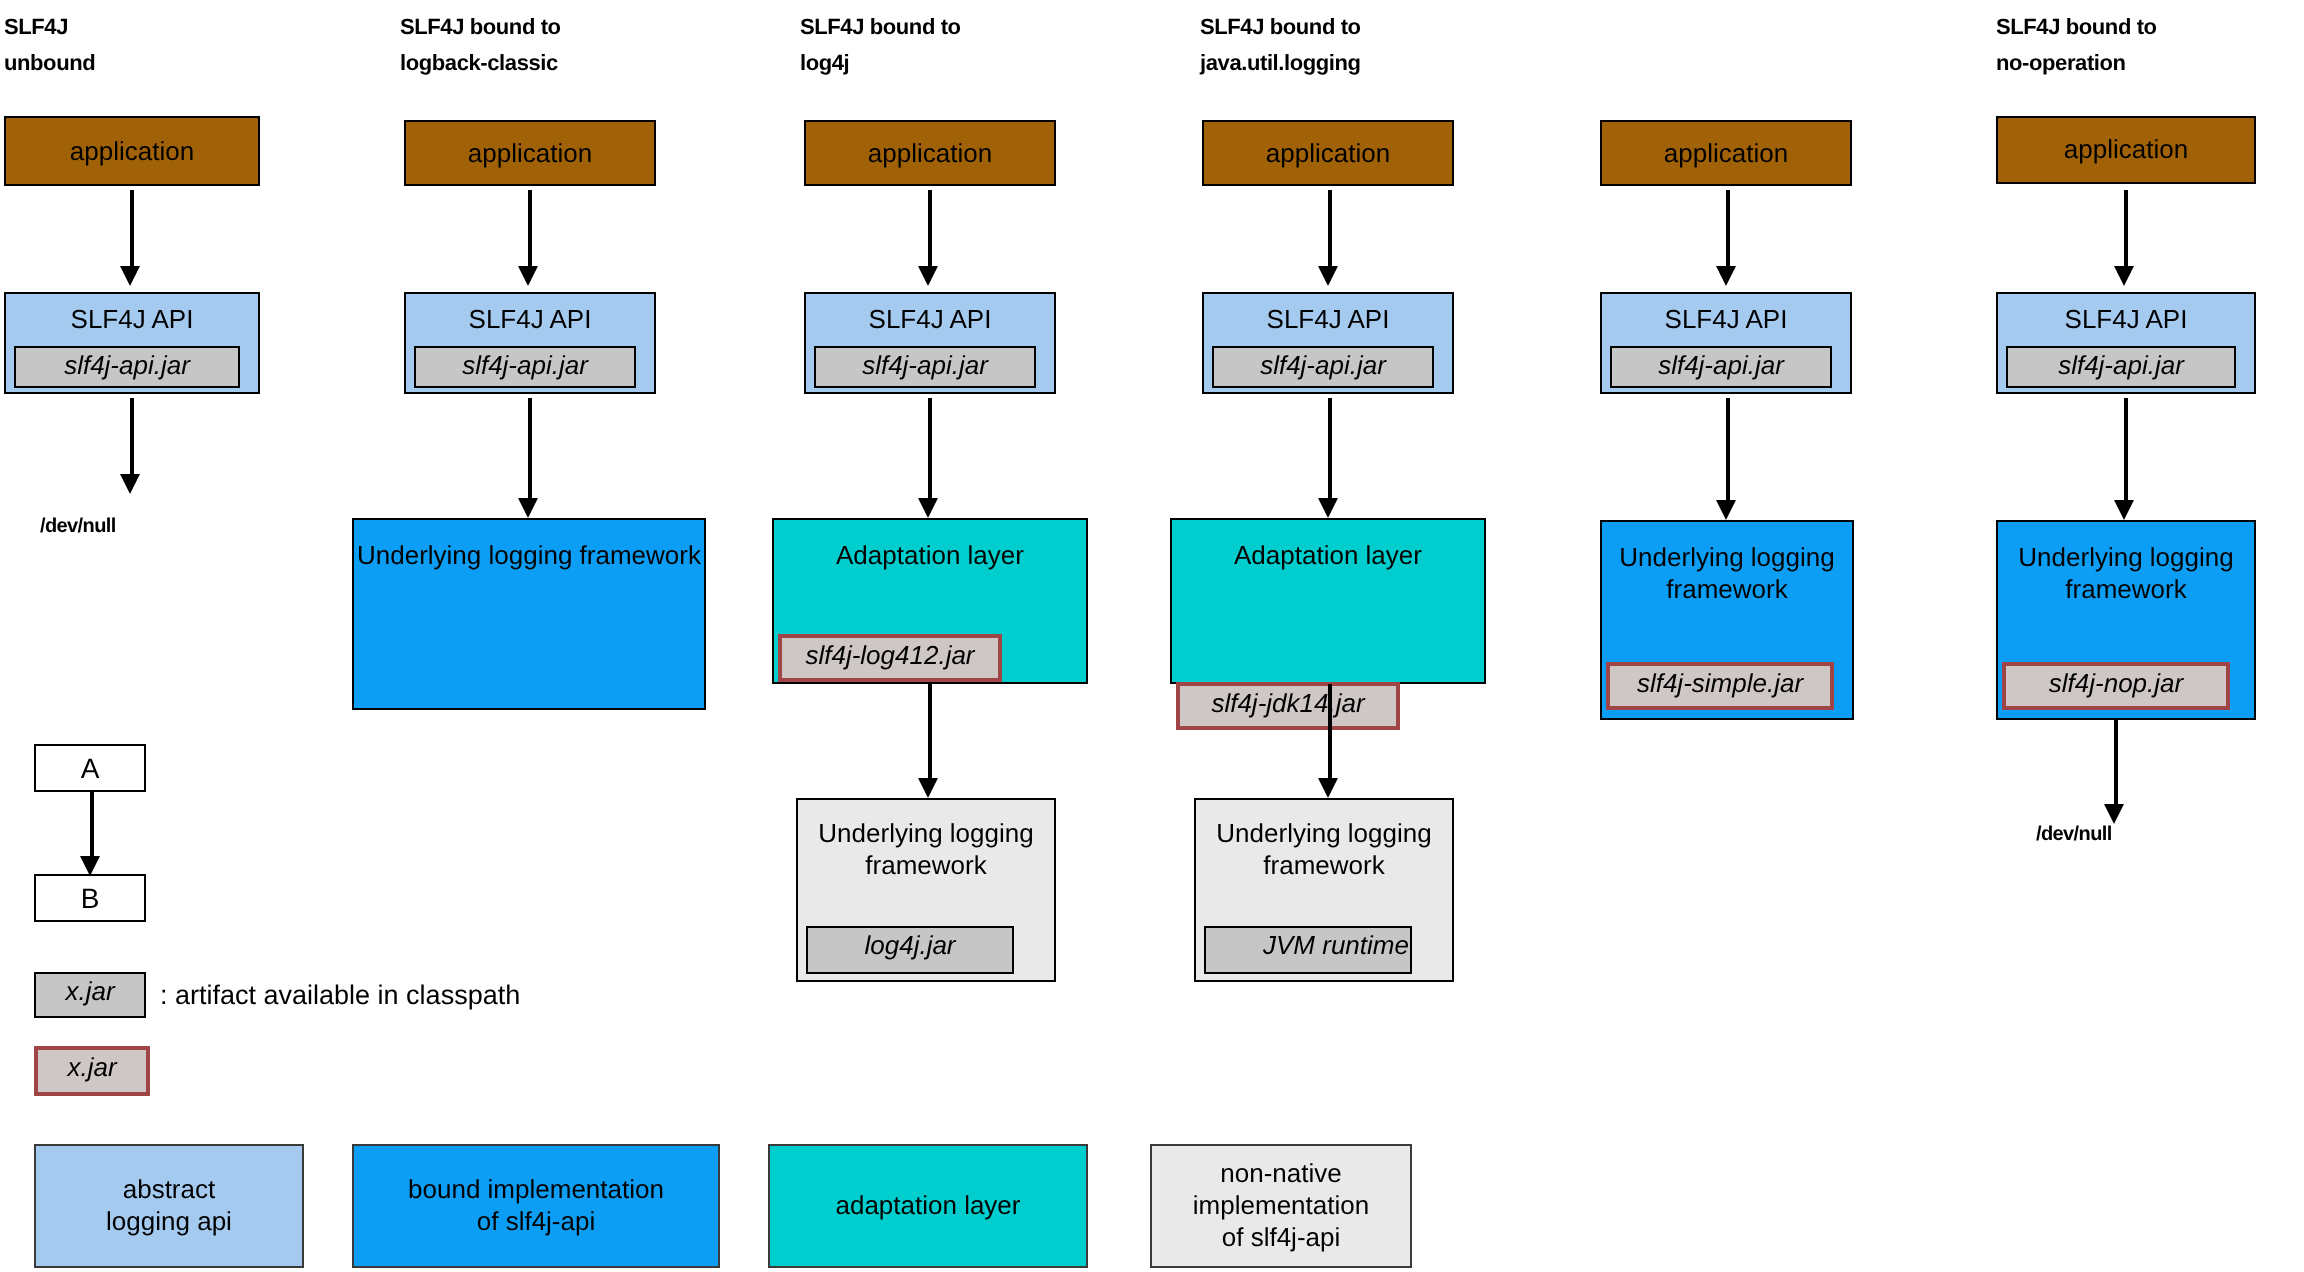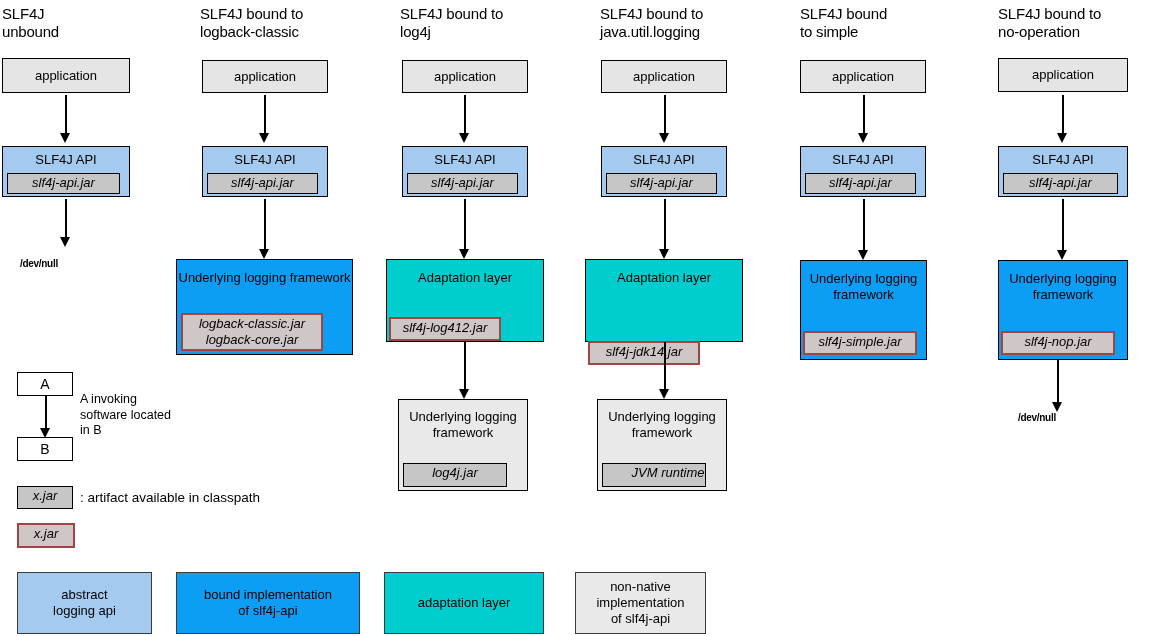--- a/index.html
+++ b/index.html
@@ -9,42 +9,42 @@
     font-family:"Liberation Sans", sans-serif;
     color:#000;
     overflow:hidden;
     position:relative;
   }
   .stage{position:absolute;left:0;top:0;width:1152px;height:636px;}
 
   
   .col-title{
     position:absolute;
-    font-weight:normal;
-    font-size:15px;
+    font-weight:bold;
+    font-size:11px;
     line-height:18px;
     letter-spacing:-0.2px;
     white-space:pre-line;
   }
 
   
   .box{
     position:absolute;
     border:1px solid #000;
     box-sizing:border-box;
   }
   .box .cap{
     position:absolute;
     left:0;right:0;
     text-align:center;
     font-size:13px;
     line-height:15.5px;
     color:#000;
   }
-  .green{background:#e5e5e5;padding-left:20px;}
+  .green{background:#a16207;padding-left:20px;}
   .lightblue{background:#a4caf0;}
   .nativeblue{background:#0c9ef5;}
   .teal{background:#00cece;}
   .lightgray{background:#e9e9e9;}
 
   
   .jar{
     position:absolute;
     background:#c6c6c6;
     border:1px solid #000;
@@ -163,22 +163,20 @@
   </div>
 
   <div class="arrow" style="left:259px;top:199px;height:60px;">
     <div class="shaft" style="height:50px;"></div>
     <div class="head" style="top:50px;"></div>
   </div>
 
   <div class="box nativeblue" style="left:176px;top:259px;width:177px;height:96px;">
     <div class="cap" style="top:10px;">Underlying logging
 framework</div>
-    <div class="jar binding two" style="left:4px;top:53px;width:142px;height:38px;white-space:pre-line;">logback-classic.jar
-logback-core.jar</div>
   </div>
 
   <div class="col-title" style="left:400px;top:5px;width:165px;">SLF4J bound to
 log4j</div>
 
   <div class="box green" style="left:402px;top:60px;width:126px;height:33px;">
     <div class="cap" style="top:8px;">application</div>
   </div>
 
   <div class="arrow" style="left:459px;top:95px;height:48px;">
@@ -245,22 +243,20 @@
     <div class="head" style="top:47px;"></div>
   </div>
 
   <div class="box lightgray" style="left:597px;top:399px;width:130px;height:92px;">
     <div class="cap" style="top:9px;">Underlying
 logging
 framework</div>
     <div class="jar" style="left:4px;top:63px;width:104px;height:24px;padding-left:28px;">JVM runtime</div>
   </div>
 
-  <div class="col-title" style="left:800px;top:5px;width:150px;">SLF4J bound
-to simple</div>
 
   <div class="box green" style="left:800px;top:60px;width:126px;height:33px;">
     <div class="cap" style="top:8px;">application</div>
   </div>
 
   <div class="arrow" style="left:858px;top:95px;height:48px;">
     <div class="shaft" style="height:38px;"></div>
     <div class="head" style="top:38px;"></div>
   </div>
 
@@ -319,23 +315,20 @@
 
   <div class="abbox" style="left:17px;top:372px;width:56px;height:24px;">A</div>
 
   <div class="arrow" style="left:40px;top:396px;height:42px;">
     <div class="shaft" style="height:32px;"></div>
     <div class="head" style="top:32px;"></div>
   </div>
 
   <div class="abbox" style="left:17px;top:437px;width:56px;height:24px;">B</div>
 
-  <div class="legend-text" style="left:80px;top:392px;width:130px;">A invoking
-software located
-in B</div>
 
   <div class="jar" style="left:17px;top:486px;width:56px;height:23px;">x.jar</div>
   <div class="legend-row-text" style="left:80px;top:490px;">: artifact available in classpath</div>
 
   <div class="jar binding" style="left:17px;top:523px;width:58px;height:25px;">x.jar</div>
 
   <div class="swatch lightblue" style="left:17px;top:572px;width:135px;height:62px;">abstract
 logging api</div>
 
   <div class="swatch nativeblue" style="left:176px;top:572px;width:184px;height:62px;">bound implementation

